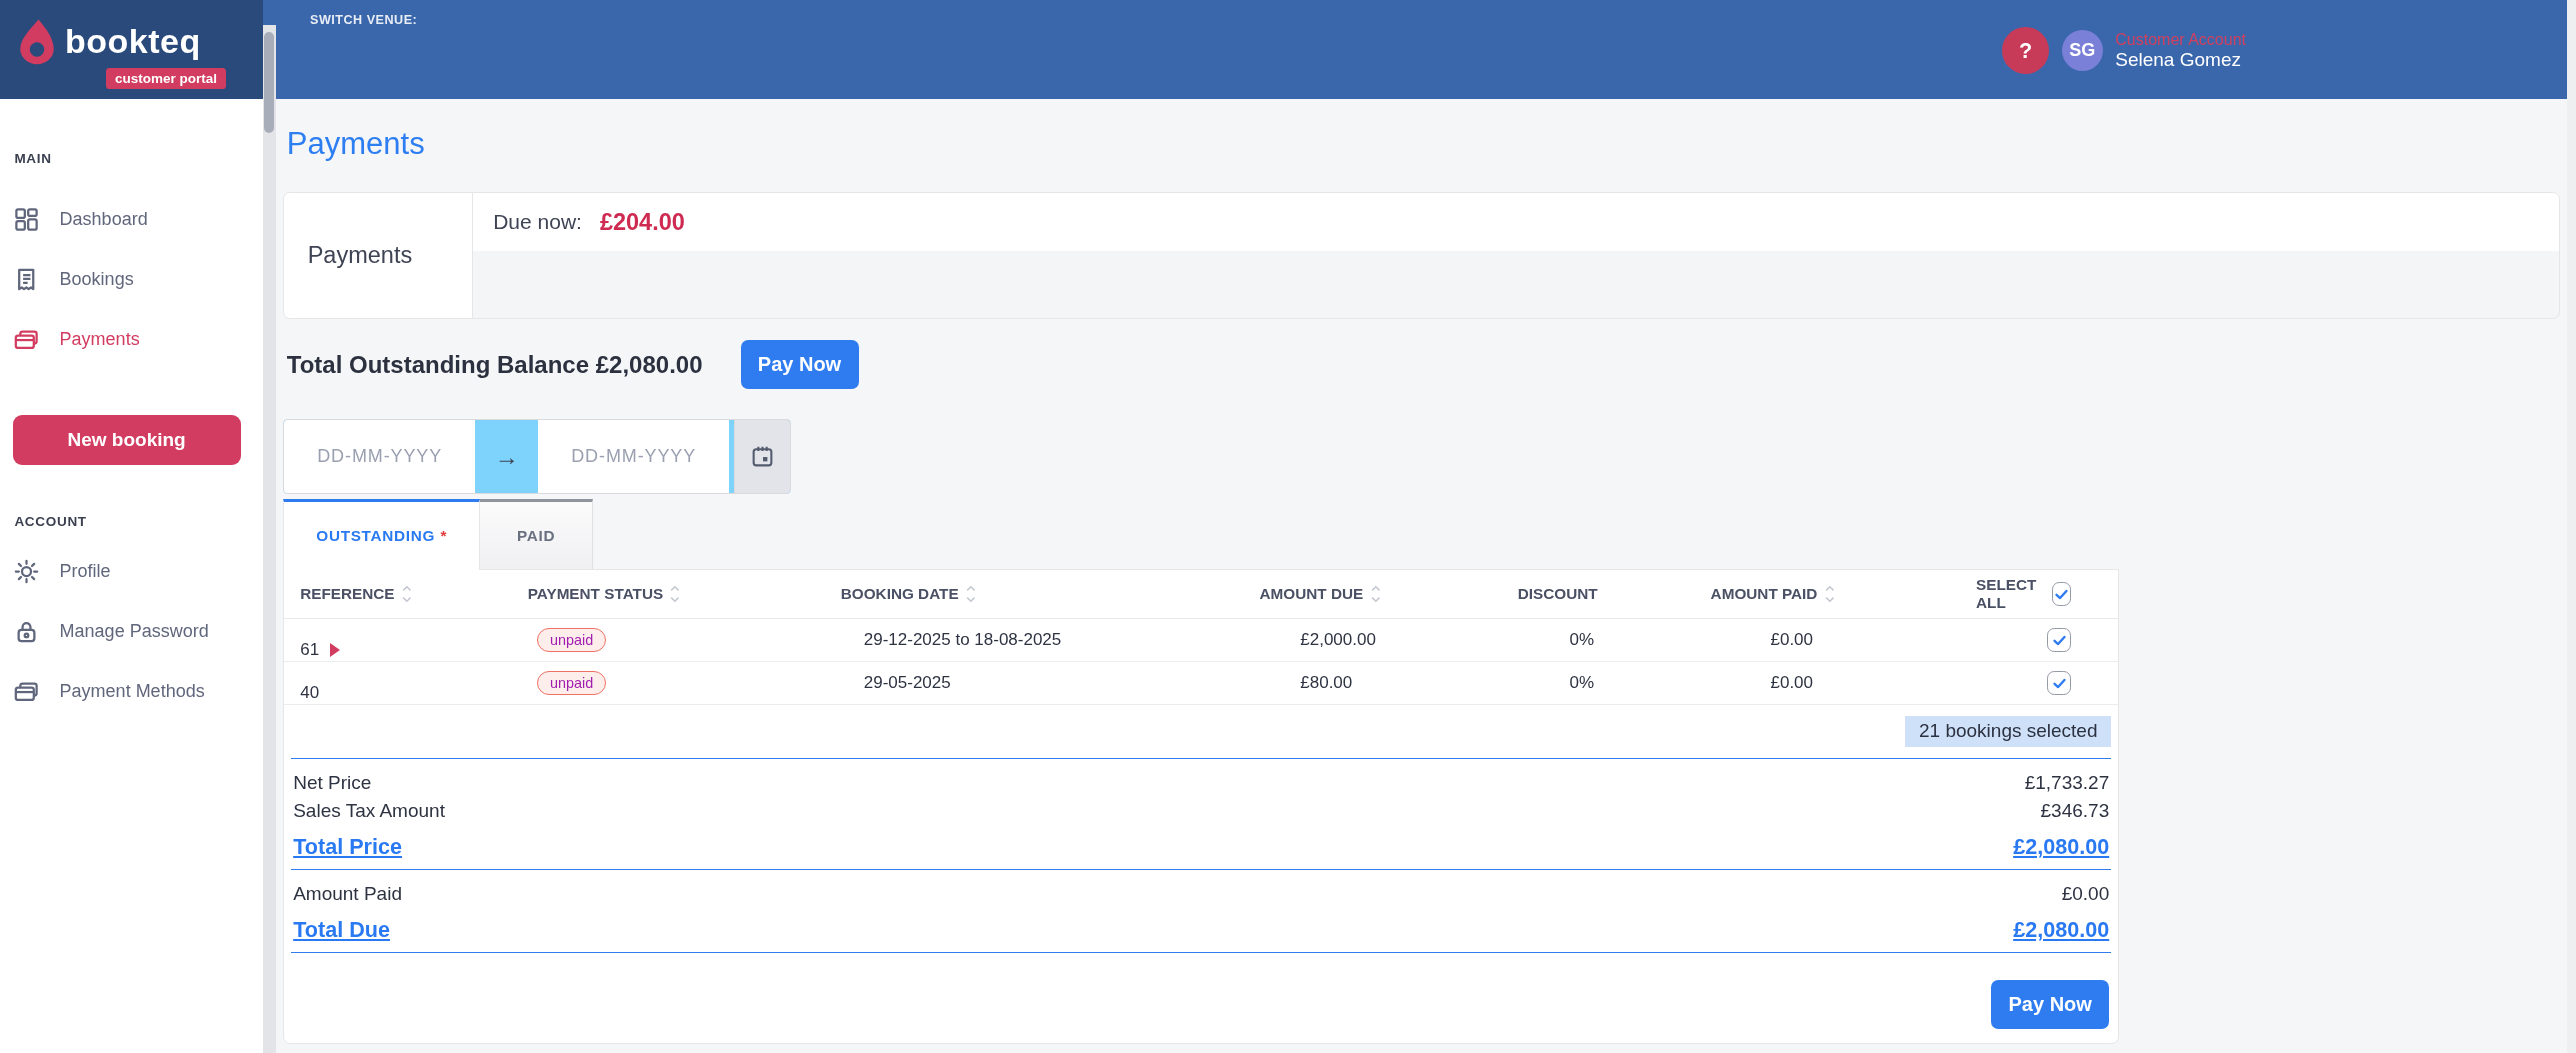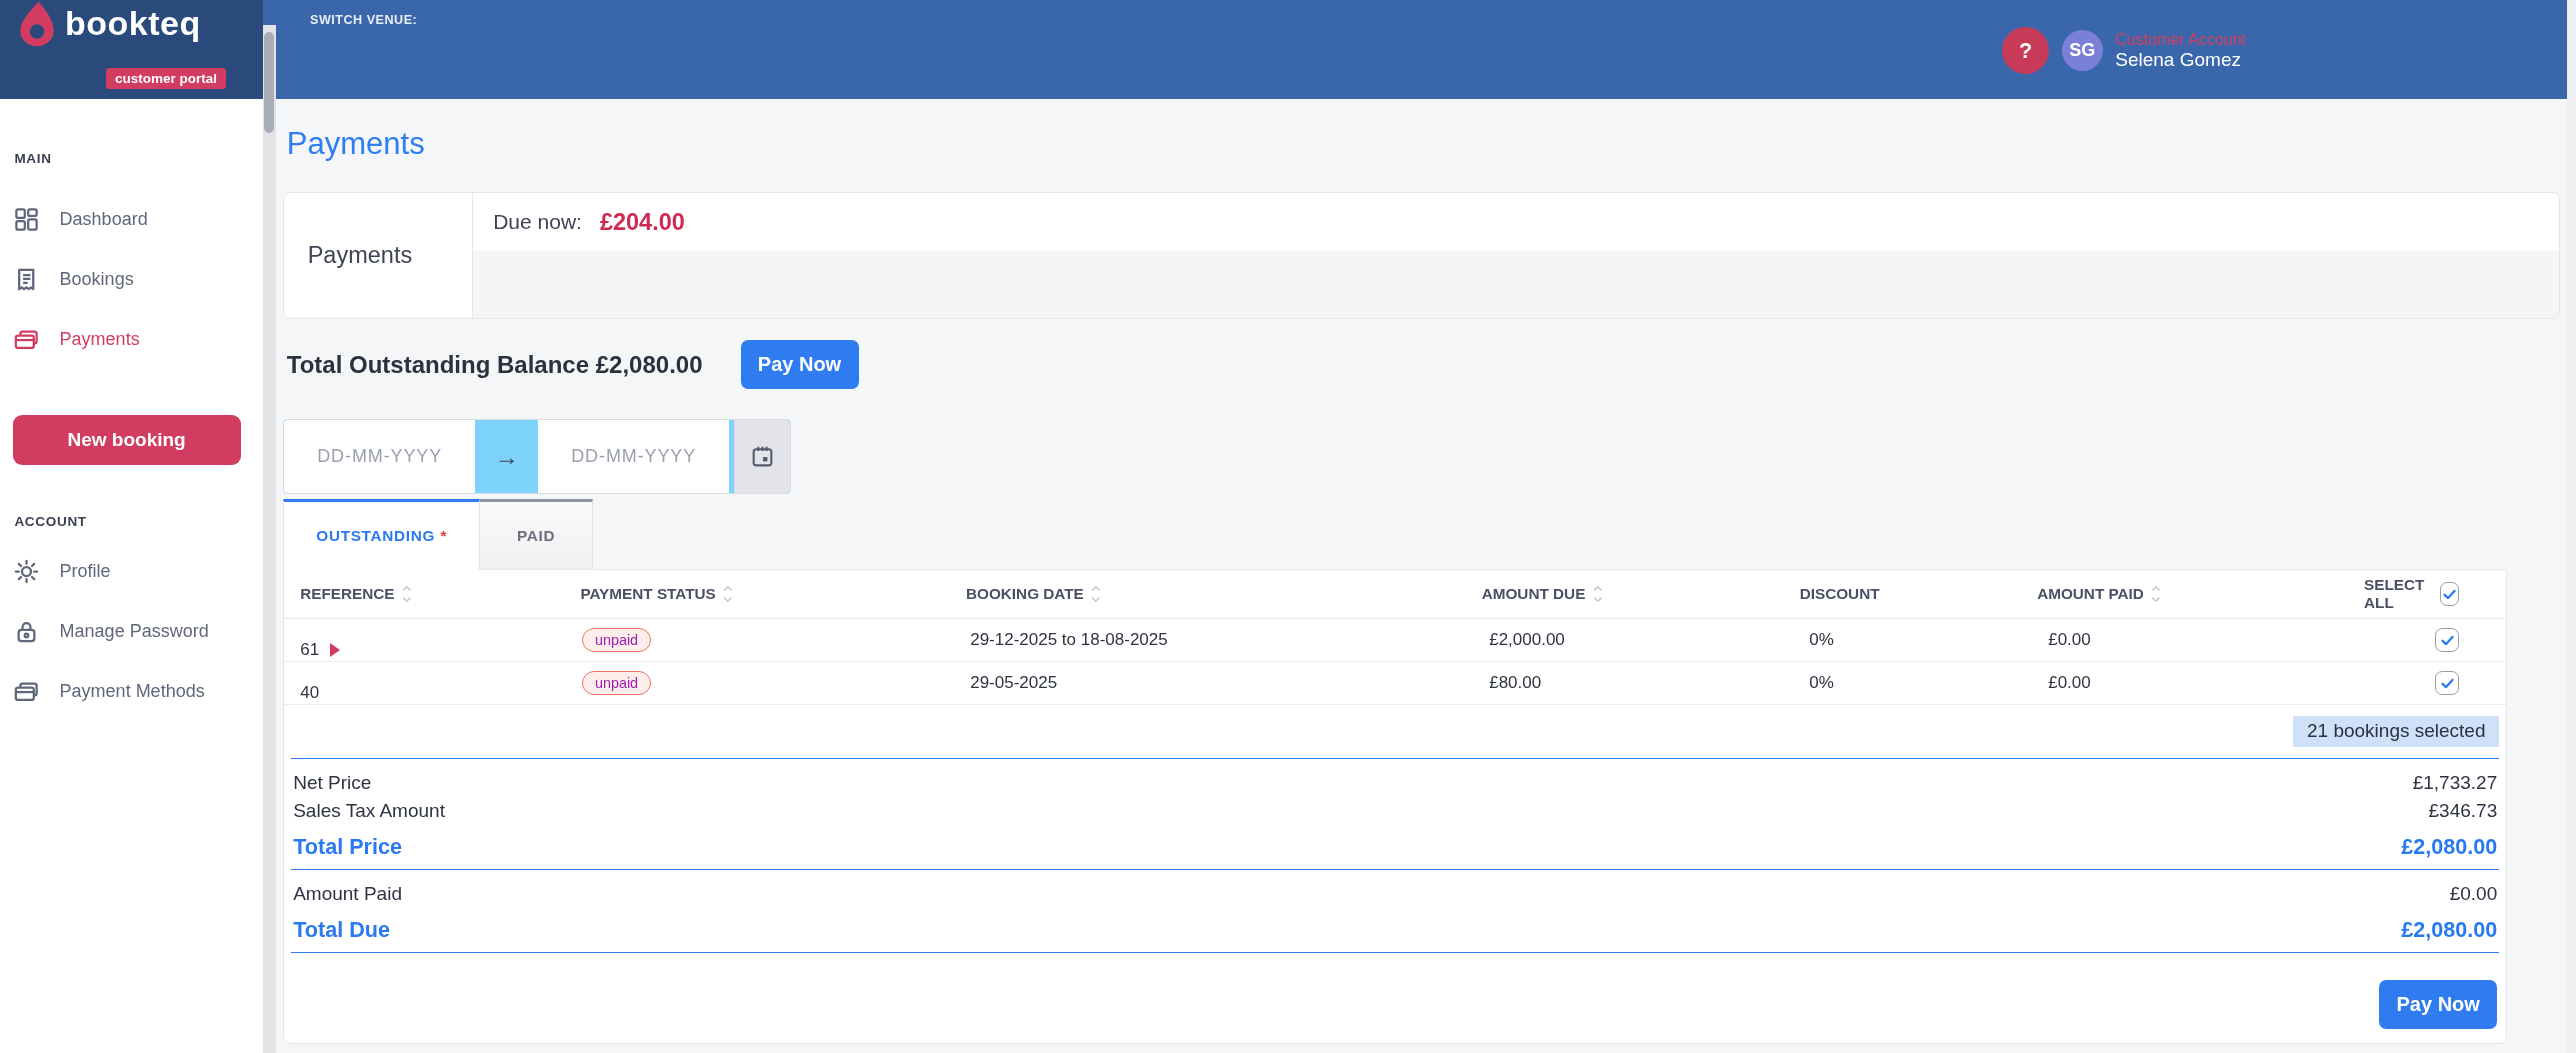--- a/index.html
+++ b/index.html
@@ -2,21 +2,21 @@
 <html style="font-size:14.4px"><head>
 <meta charset="utf-8">
 <style>
   * { margin:0; padding:0; box-sizing:border-box; }
   html,body { width:2576px; height:1053px; font-family:"Liberation Sans", sans-serif; background:#f5f6f7; overflow:hidden; }
   .stage { position:relative; width:2576px; height:1053px; }
 
   
   .topbar { position:absolute; left:0; top:0; width:2576px; height:99px; background:#3a67ac; }
   .logo-block { position:absolute; left:0; top:0; width:263px; height:99px; background:#2b4a7c; }
-  .logo-row { position:absolute; left:18px; top:0; display:flex; align-items:center; gap:9px; }
+  .logo-row { position:absolute; left:18px; top:18px; display:flex; align-items:center; gap:9px; }
   .logo-drop { width:38px; height:47px; }
   .logo-text { color:#ffffff; font-size:34px; font-weight:bold; letter-spacing:0.5px; }
   .logo-badge { position:absolute; left:106px; top:68px; background:#d23c60; color:#fff; font-size:13.5px; font-weight:bold; padding:2.7px 9px 3.6px; border-radius:3.6px; white-space:nowrap; }
 
   .venue-wrap { position:absolute; left:310px; top:12.6px; }
   .switch-label { color:#e8edf6; font-size:12.6px; font-weight:bold; letter-spacing:0.5px; }
   .venue-row { display:flex; align-items:center; margin-top:9px; gap:12.6px; }
   .venue-avatar { width:34px; height:34px; border-radius:50%; background:#3b1421; display:flex; align-items:center; justify-content:center; overflow:hidden; }
   .venue-name { color:#ffffff; font-size:24px; }
   .venue-chevron { width:31px; height:31px; border-radius:50%; background:#d23c60; display:flex; align-items:center; justify-content:center; }
@@ -70,21 +70,21 @@
   .cal-btn svg { width:25px; height:25px; color:#555b6e; }
 
   
   .tabs { position:absolute; left:7.2px; top:400px; display:flex; height:70px; }
   .tab { display:flex; align-items:center; justify-content:center; gap:5.4px; font-size:15.3px; font-weight:bold; letter-spacing:0.7px; cursor:pointer; }
   .tab.active { width:197px; background:#ffffff; border-top:3.6px solid #2e7cf0; border-left:0.9px solid #e6e6e6; border-right:0.9px solid #e6e6e6; color:#2979f2; position:relative; z-index:2; margin-bottom:-0.9px; }
   .tab .marker { color:#e03a3a; }
   .tab.inactive { width:113px; background:linear-gradient(#fbfbfc,#f0f0f2); border-top:3.6px solid #8e939c; border-right:0.9px solid #e0e0e3; color:#6a7080; }
 
   
-  .card { position:absolute; left:7.2px; top:470px; width:2224px; min-height:469px; background:#fff; border:0.9px solid #e6e6e6; border-radius:0 0 7.2px 7.2px; }
+  .card { position:absolute; left:7.2px; top:470px; width:1836px; min-height:469px; background:#fff; border:0.9px solid #e6e6e6; border-radius:0 0 7.2px 7.2px; }
   .trow { display:flex; align-items:center; }
   .thead { height:49px; border-bottom:0.9px solid #e9e9e9; }
   .th { font-size:15.3px; font-weight:bold; color:#4b5165; display:flex; align-items:center; gap:6.3px; }
   .col-ref  { width:298px; padding-left:16px; }
   .col-status { width:388px; }
   .col-date { width:519px; }
   .col-due  { width:320px; }
   .col-disc { width:239px; }
   .col-paid { width:329px; }
   .col-sel  { flex:1; display:flex; align-items:center; justify-content:flex-end; padding-right:47px; gap:10.8px; }
@@ -95,21 +95,21 @@
   .checkbox { width:24px; height:24px; border:1.8px solid #949aa6; border-radius:7.2px; background:#fff; display:flex; align-items:center; justify-content:center; cursor:pointer; }
   .checkbox svg { width:17px; height:17px; }
   .sort-ic { width:11.7px; height:20px; color:#c2c6cf; }
 
   .selection-row { height:54px; margin:0 7.2px; border-bottom:1.8px solid #2e7cf0; display:flex; align-items:center; justify-content:flex-end; }
   .selection-badge { background:#cfe1f8; color:#2c3140; font-size:19px; padding:3.6px 13.5px 5.4px; }
 
   .summary { padding:0 7.2px; }
   .sum-row { display:flex; align-items:center; justify-content:space-between; padding:2.7px 1.8px; font-size:19px; color:#2e3342; }
   .sum-group1 { padding-top:10.8px; }
-  .sum-total { font-size:21.6px; font-weight:bold; color:#2979f2; padding:5.4px 1.8px 9px; border-bottom:1.8px solid #2e7cf0; margin-top:3.6px; }
+  .sum-total { font-size:21.6px; font-weight:bold; color:#2979f2; padding:5.4px 1.8px 9px; border-bottom:1.8px solid #2e7cf0; margin-top:3.6px;text-decoration:underline; }
   .sum-group2 { padding-top:10.8px; }
   .card-footer { display:flex; justify-content:flex-end; padding:27px 1.8px 14.4px; }
 </style>
 </head>
 <body>
 
 <div class="stage">
 
   <div class="topbar">
     <div class="logo-block">

